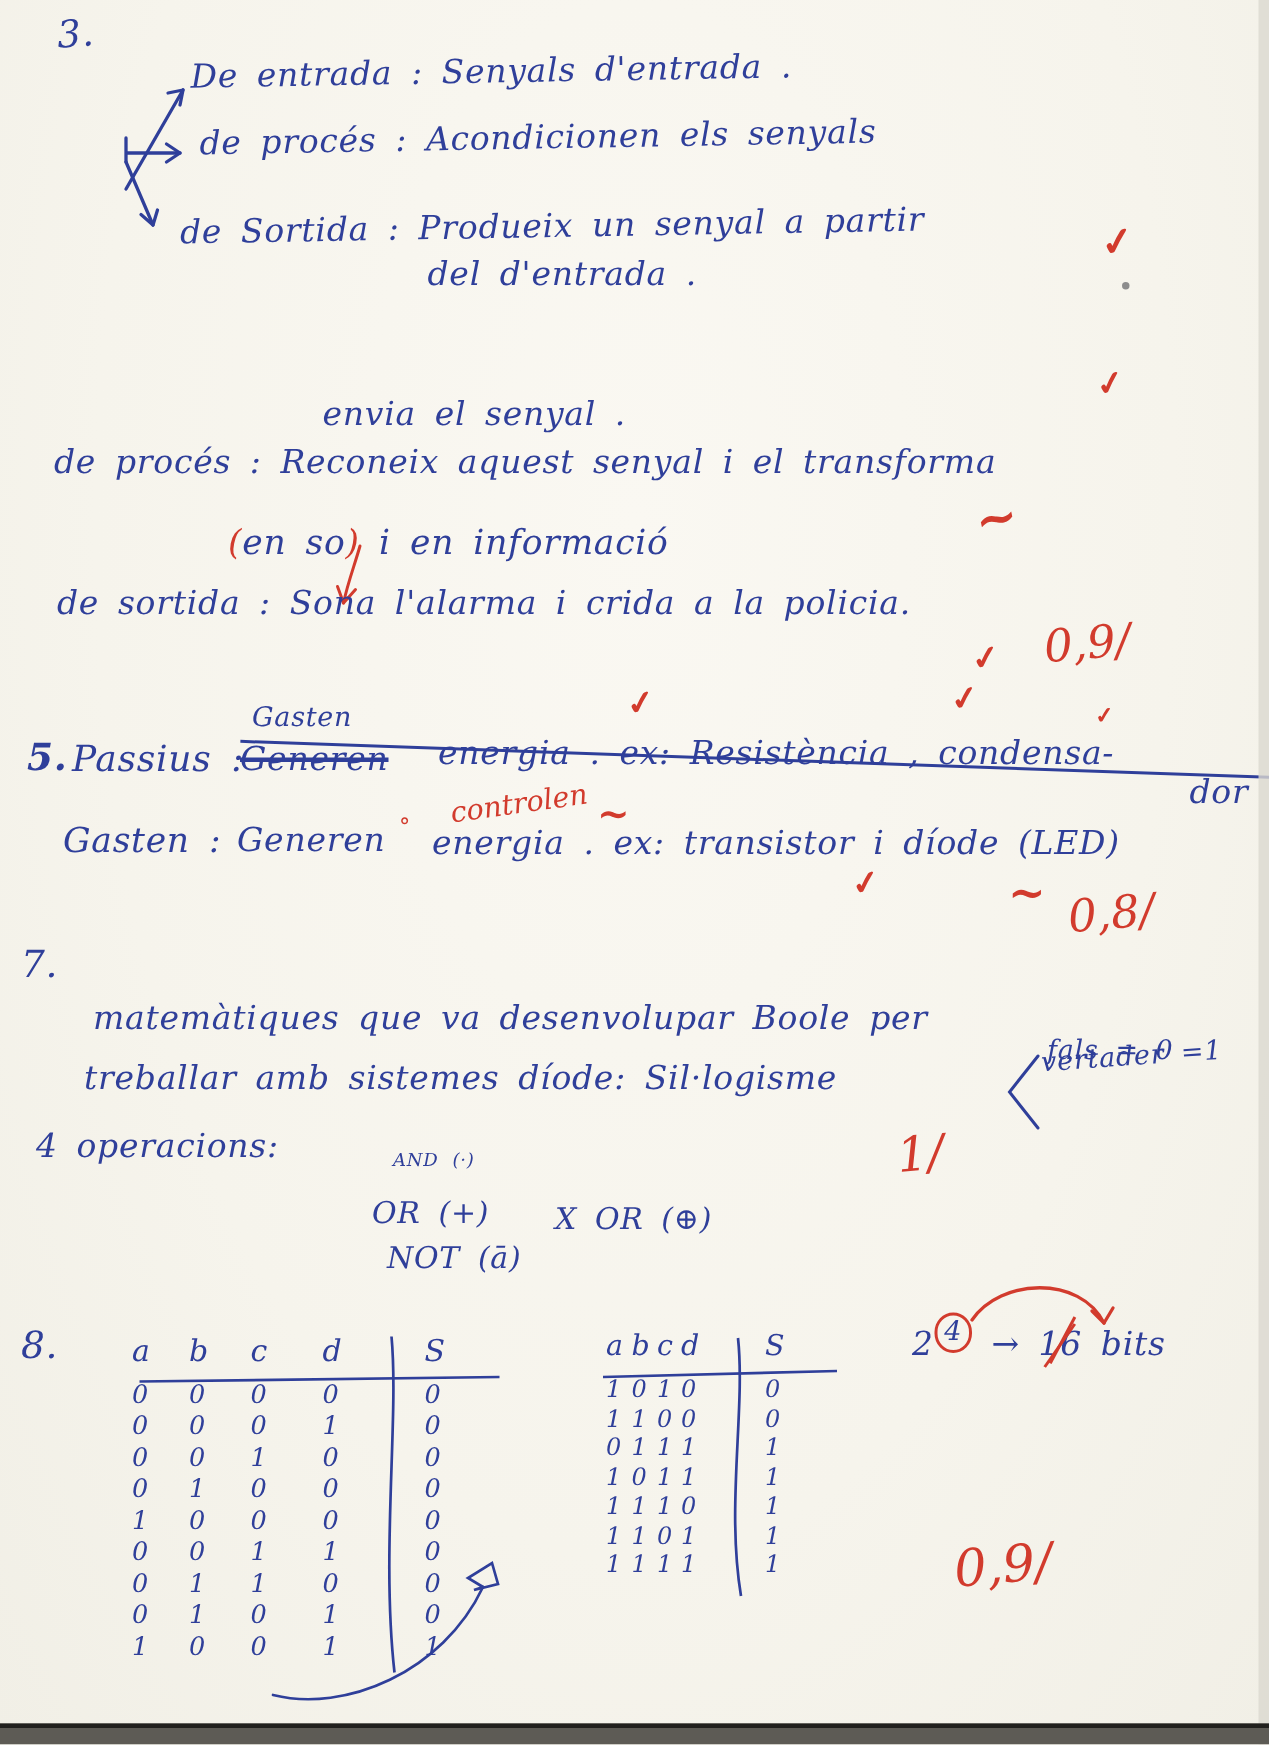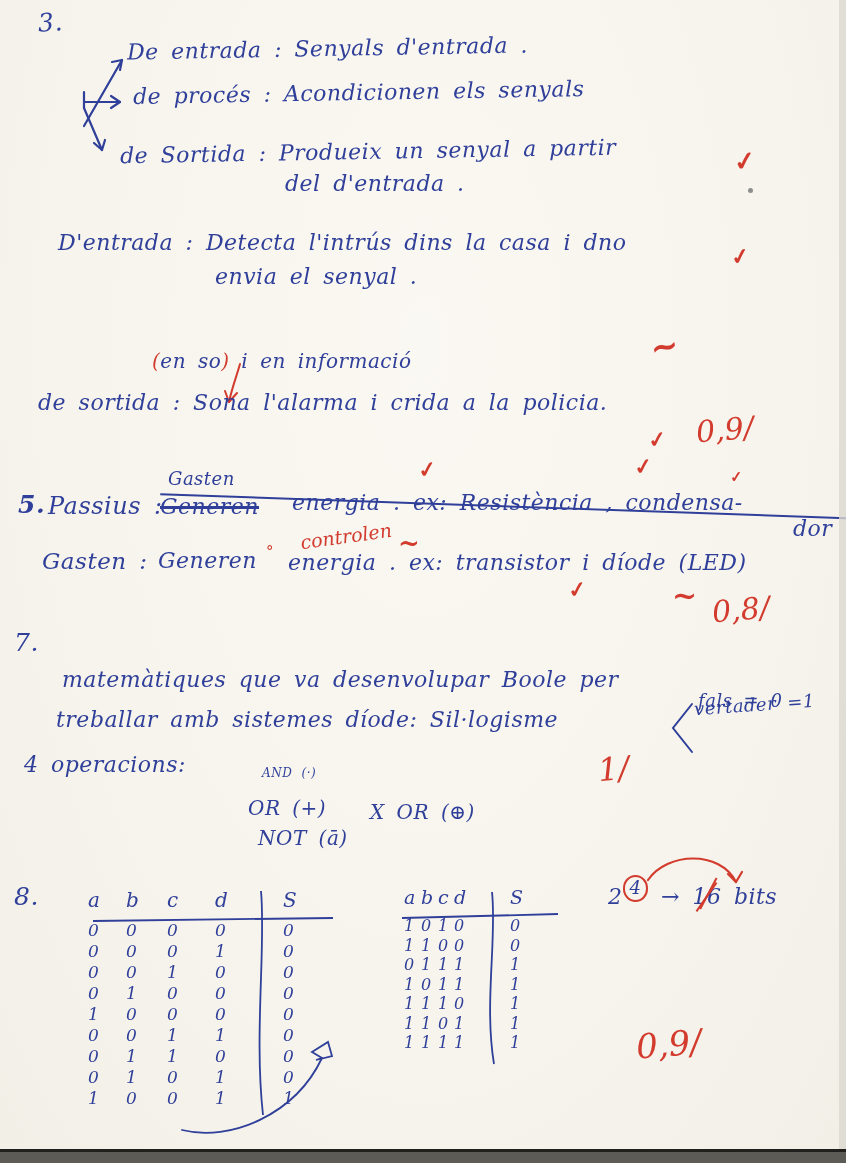--- a/index.html
+++ b/index.html
@@ -72,26 +72,26 @@
     </g>
   </svg>
 
   <div class="hw" style="left:127px;top:36px;transform:rotate(-1deg)">De entrada :  Senyals  d'entrada .</div>
   <div class="hw" style="left:133px;top:80px;transform:rotate(-1deg)">de procés :  Acondicionen  els  senyals</div>
   <div class="hw" style="left:120px;top:139px;transform:rotate(-1deg)">de Sortida :  Produeix  un  senyal  a  partir</div>
   <div class="hw" style="left:285px;top:171px">del  d'entrada .</div>
   <div class="mark" style="left:734px;top:146px;font-size:26px;transform:rotate(-8deg)">✓</div>
   <div class="speck" style="left:748px;top:188px"></div>
 
-  <div class="hw" style="left:58px;top:230px">D'entrada :  Detecta   l'intrús   dins  la  casa   i  dno</div>
   <div class="hw" style="left:215px;top:264px">envia   el  senyal .</div>
   <div class="mark" style="left:731px;top:243px;font-size:22px;transform:rotate(-10deg)">✓</div>
 
+  <div class="hw" style="left:36px;top:296px">de procés :  Reconeix   aquest   senyal   i  el  transforma</div>
   <div class="mark" style="left:650px;top:326px;font-size:34px;transform:rotate(-12deg)">~</div>
-  <div class="hw" style="left:152px;top:349px;font-size:20px">
+  <div class="hw" style="left:152px;top:349px;font-size:23px">
     <span class="rw" style="position:static">(</span><span>en  so</span><span class="rw" style="position:static">)</span><span> i  en   informació</span>
   </div>
   <svg width="34" height="50" style="left:216px;top:362px">
     <g stroke="#d23b2d" stroke-width="2" fill="none" stroke-linecap="round">
       <path d="M24,2 C20,16 16,26 13,40"></path>
         <path d="M13,40 L9,29 M13,40 L21,31"></path>
     </g>
   </svg>
 
   <div class="hw" style="left:38px;top:390px">de sortida :  Sona   l'alarma   i  crida   a  la  policia.</div>

